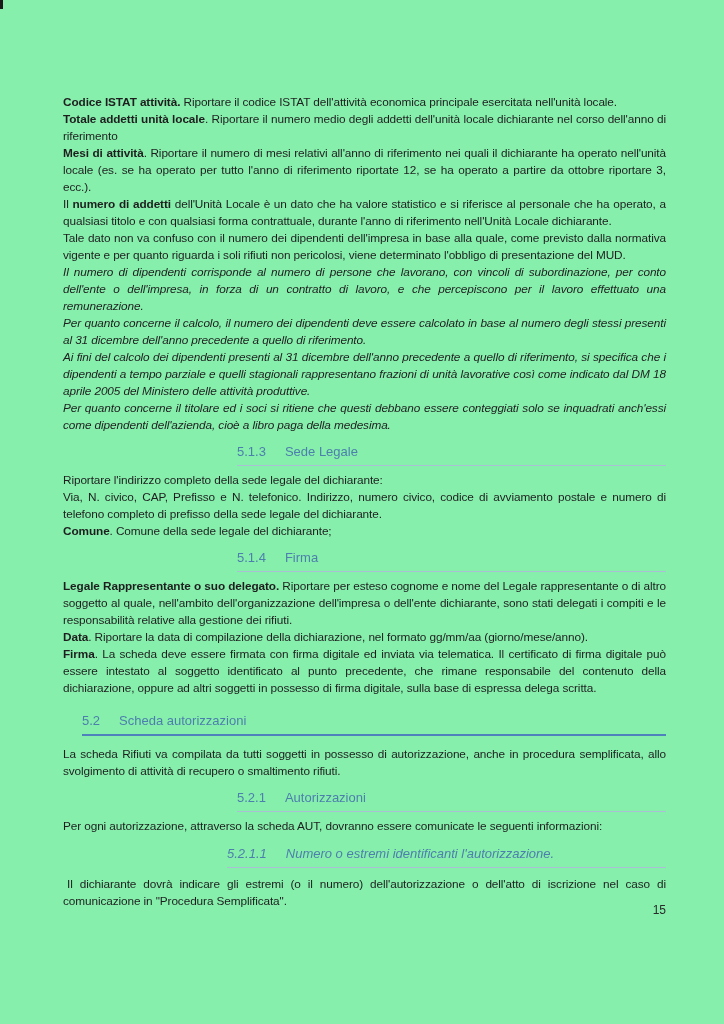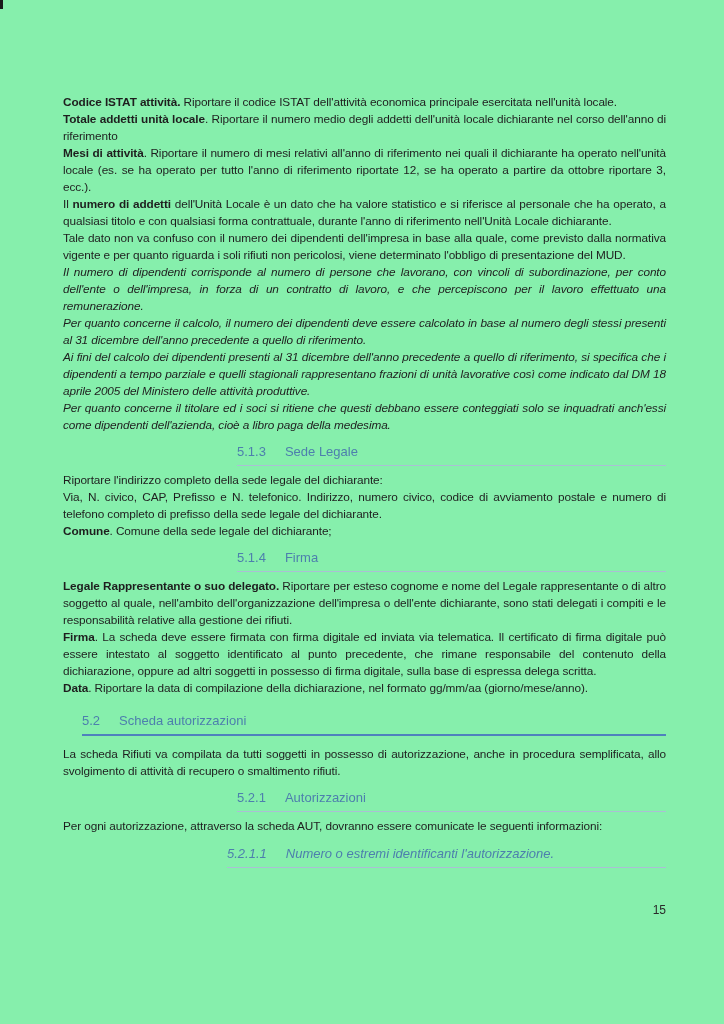--- a/index.html
+++ b/index.html
@@ -71,22 +71,23 @@
       <p class="italic"><span>Il numero di dipendenti corrisponde al numero di persone che lavorano, con vincoli di subordinazione, per conto dell'ente o dell'impresa, in forza di un contratto di lavoro, e che percepiscono per il lavoro effettuato una remunerazione.</span></p>
       <p class="italic"><span>Per quanto concerne il calcolo, il numero dei dipendenti deve essere calcolato in base al numero degli stessi presenti al 31 dicembre dell'anno precedente a quello di riferimento.</span></p>
       <p class="italic"><span>Ai fini del calcolo dei dipendenti presenti al 31 dicembre dell'anno precedente a quello di riferimento, si specifica che i dipendenti a tempo parziale e quelli stagionali rappresentano frazioni di unità lavorative così come indicato dal DM 18 aprile 2005 del Ministero delle attività produttive.</span></p>
       <p class="italic"><span>Per quanto concerne il titolare ed i soci si ritiene che questi debbano essere conteggiati solo se inquadrati anch'essi come dipendenti dell'azienda, cioè a libro paga della medesima.</span></p>
       <div class="h3" style="color: rgb(77, 127, 173);"><span class="hnum">5.1.3</span><span class="htext">Sede Legale</span></div>
       <p><span>Riportare l'indirizzo completo della sede legale del dichiarante:</span></p>
       <p><span>Via, N. civico, CAP, Prefisso e N. telefonico. Indirizzo, numero civico, codice di avviamento postale e numero di telefono completo di prefisso della sede legale del dichiarante.</span></p>
       <p><span class="run-bold">Comune</span><span>. Comune della sede legale del dichiarante;</span></p>
       <div class="h3" style="color: rgb(77, 127, 173);"><span class="hnum">5.1.4</span><span class="htext">Firma</span></div>
       <p><span class="run-bold">Legale Rappresentante o suo delegato.</span><span> Riportare per esteso cognome e nome del Legale rappresentante o di altro soggetto al quale, nell'ambito dell'organizzazione dell'impresa o dell'ente dichiarante, sono stati delegati i compiti e le responsabilità relative alla gestione dei rifiuti.</span></p>
+      <p><span class="run-bold">Data</span><span>. Riportare la data di compilazione della dichiarazione, nel formato gg/mm/aa (giorno/mese/anno).</span></p>
       <p><span class="run-bold">Firma</span><span>. La scheda deve essere firmata con firma digitale ed inviata via telematica. Il certificato di firma digitale può essere intestato al soggetto identificato al punto precedente, che rimane responsabile del contenuto della dichiarazione, oppure ad altri soggetti in possesso di firma digitale, sulla base di espressa delega scritta.</span></p>
-      <p><span class="run-bold">Data</span><span>. Riportare la data di compilazione della dichiarazione, nel formato gg/mm/aa (giorno/mese/anno).</span></p>
       <div class="h2" style="color: rgb(77, 127, 173);"><span class="hnum">5.2</span><span class="htext">Scheda autorizzazioni</span></div>
       <p><span>La scheda Rifiuti va compilata da tutti soggetti in possesso di autorizzazione, anche in procedura semplificata, allo svolgimento di attività di recupero o smaltimento rifiuti.</span></p>
       <div class="h3" style="color: rgb(77, 127, 173);"><span class="hnum">5.2.1</span><span class="htext">Autorizzazioni</span></div>
       <p><span>Per ogni autorizzazione, attraverso la scheda AUT, dovranno essere comunicate le seguenti informazioni:</span></p>
       <div class="h4" style="color: rgb(77, 127, 173);"><span class="hnum">5.2.1.1</span><span class="htext">Numero o estremi identificanti l'autorizzazione.</span></div>
+      <p class="indent"><span>Il dichiarante dovrà indicare gli estremi (o il numero) dell'autorizzazione o dell'atto di iscrizione nel caso di comunicazione in "Procedura Semplificata".</span></p>
     </div>
   <div class="footer-page-number">15</div>
 </div>
 
 </body></html>

